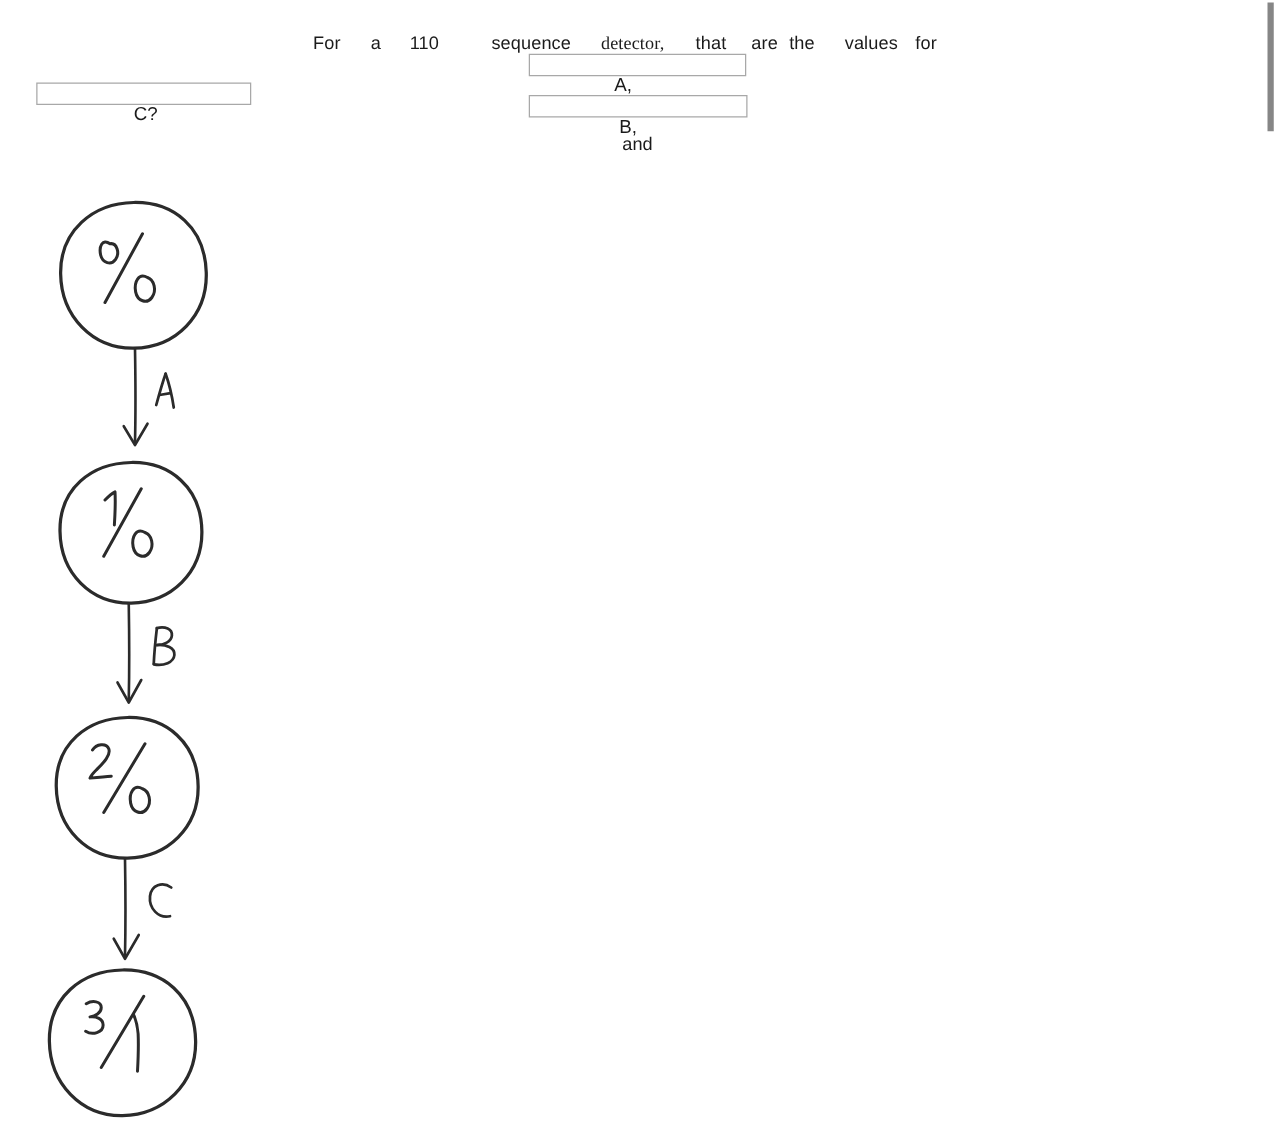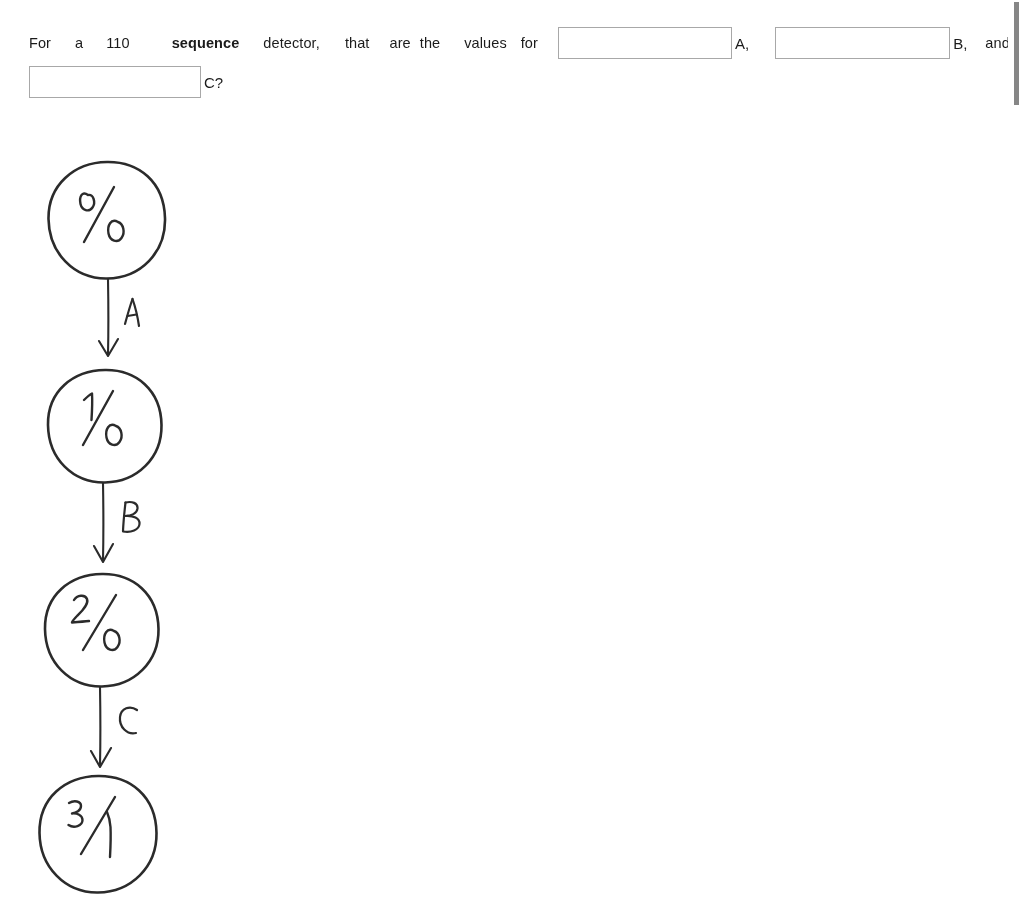--- a/index.html
+++ b/index.html
@@ -21,20 +21,21 @@
     position: absolute;
     left: 0;
     top: 0;
     width: 1008px;
     padding: 0;
   }
 
   .q-line {
     position: absolute;
     white-space: nowrap;
+    flex-direction: column;
   }
 
   #q-line-1 {
     left: 29px;
     top: 28px;
     width: 962px;
     height: 30px;
     display: flex;
     align-items: center;
   }
@@ -57,22 +58,22 @@
   
   #q-words-1 {
     display: flex;
     align-items: baseline;
     gap: 0;
   }
   #q-words-1 .q-word { margin-right: 22px; }
   #q-words-1 .q-word.w-for   { margin-right: 24px; }
   #q-words-1 .q-word.w-a     { margin-right: 23px; }
   #q-words-1 .q-word.w-110   { margin-right: 42px; }
-  #q-words-1 .q-word.w-seq   { margin-right: 24px; font-weight: bold; }
-  #q-words-1 .q-word.w-det   { margin-right: 25px; }
+  #q-words-1 .q-word.w-seq   { margin-right: 24px; }
+  #q-words-1 .q-word.w-det   { margin-right: 25px; font-family: Liberation Serif, serif; }
   #q-words-1 .q-word.w-that  { margin-right: 20px; text-align: right; }
   #q-words-1 .q-word.w-are   { margin-right: 9px; }
   #q-words-1 .q-word.w-the   { margin-right: 24px; }
   #q-words-1 .q-word.w-values{ margin-right: 14px; }
   #q-words-1 .q-word.w-formid{ margin-right: 20px; }
 
   .answer-box {
     box-sizing: border-box;
     background: #ffffff;
     border: 1px solid #a8a8a8;

